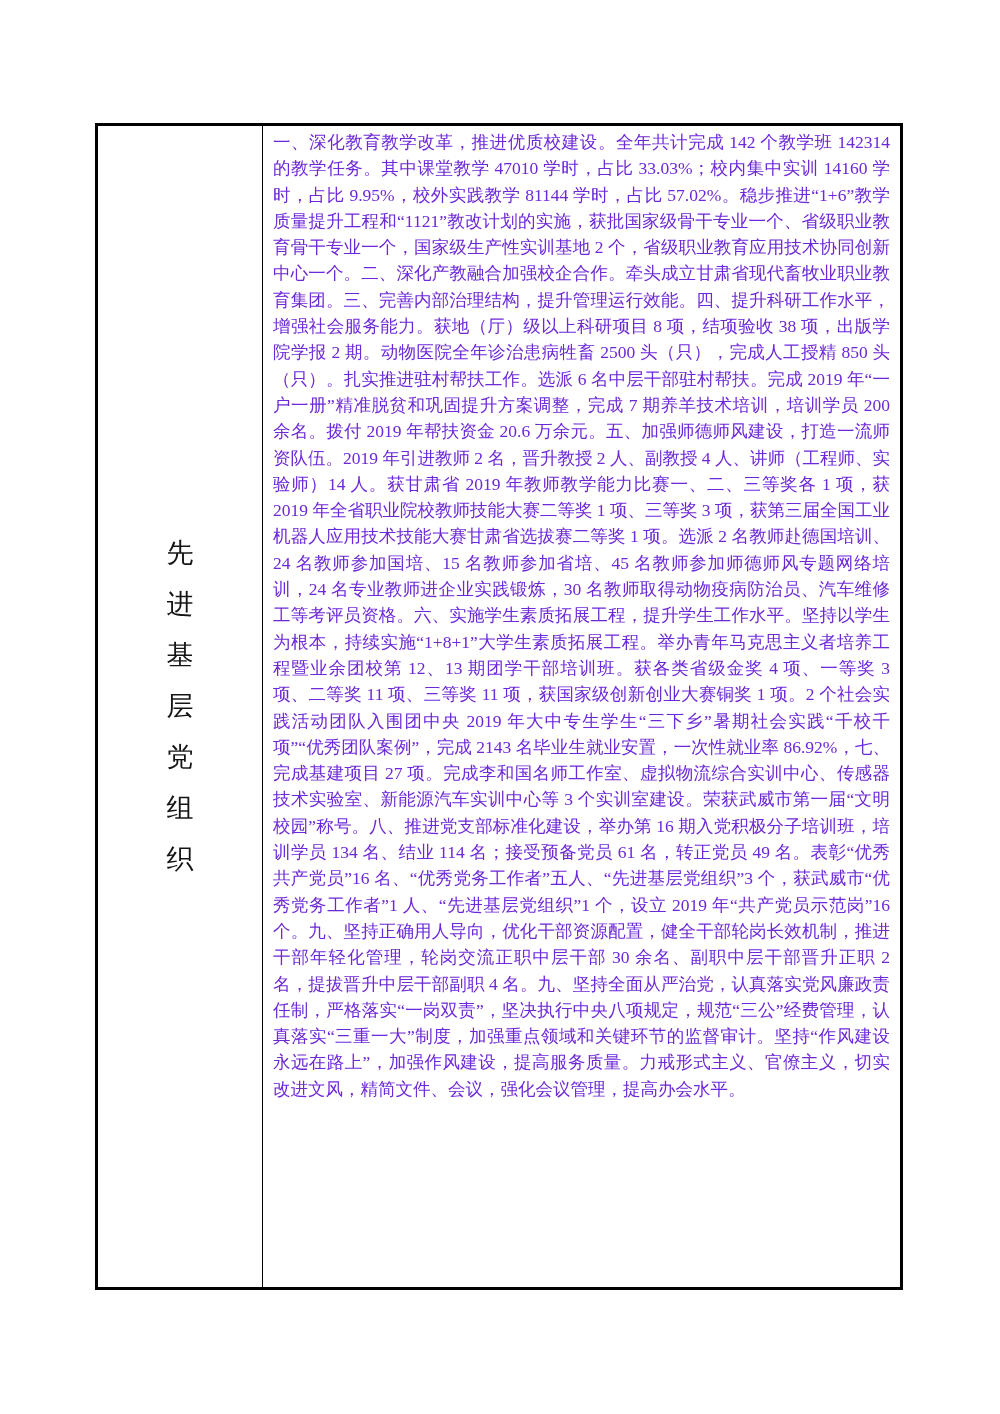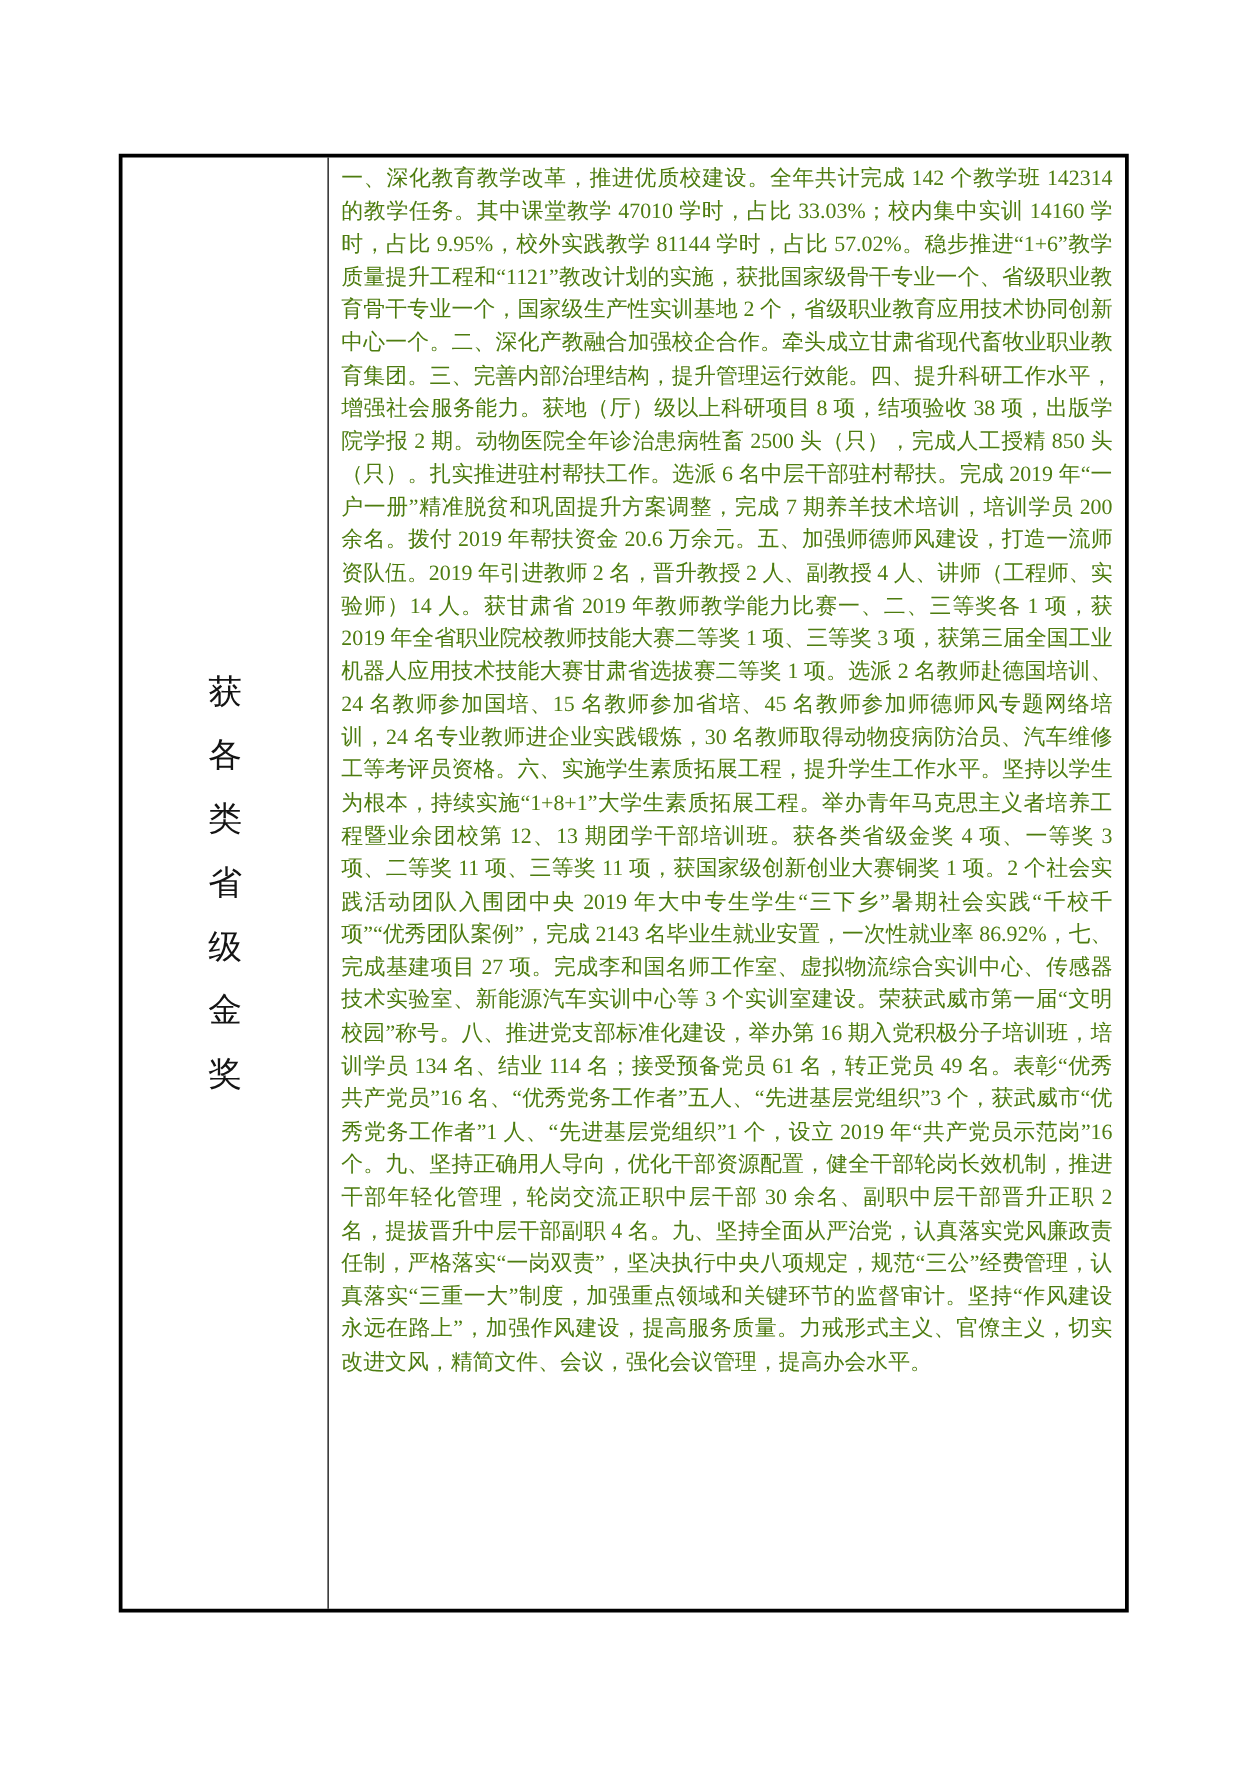--- a/index.html
+++ b/index.html
@@ -52,28 +52,28 @@
     box-sizing: border-box;
     padding: 3px 10px 0 10px;
     overflow: hidden;
   }
   .paragraph {
     margin: 0;
     font-size: 17.5px;
     line-height: 26.3px;
     text-align: justify;
     text-justify: inter-character;
-    color: #4d7c0f;
+    color: #6d28d9;
   }
 </style>
 </head>
 <body>
 
 <div class="page">
   <div class="doc-table">
     <div class="label-cell">
-      <div class="vertical-label">获各类省级金奖</div>
+      <div class="vertical-label">先进基层党组织</div>
     </div>
     <div class="content-cell">
       <p class="paragraph">一、深化教育教学改革，推进优质校建设。全年共计完成 142 个教学班 142314 的教学任务。其中课堂教学 47010 学时，占比 33.03%；校内集中实训 14160 学时，占比 9.95%，校外实践教学 81144 学时，占比 57.02%。稳步推进“1+6”教学质量提升工程和“1121”教改计划的实施，获批国家级骨干专业一个、省级职业教育骨干专业一个，国家级生产性实训基地 2 个，省级职业教育应用技术协同创新中心一个。二、深化产教融合加强校企合作。牵头成立甘肃省现代畜牧业职业教育集团。三、完善内部治理结构，提升管理运行效能。四、提升科研工作水平，增强社会服务能力。获地（厅）级以上科研项目 8 项，结项验收 38 项，出版学院学报 2 期。动物医院全年诊治患病牲畜 2500 头（只），完成人工授精 850 头（只）。扎实推进驻村帮扶工作。选派 6 名中层干部驻村帮扶。完成 2019 年“一户一册”精准脱贫和巩固提升方案调整，完成 7 期养羊技术培训，培训学员 200 余名。拨付 2019 年帮扶资金 20.6 万余元。五、加强师德师风建设，打造一流师资队伍。2019 年引进教师 2 名，晋升教授 2 人、副教授 4 人、讲师（工程师、实验师）14 人。获甘肃省 2019 年教师教学能力比赛一、二、三等奖各 1 项，获 2019 年全省职业院校教师技能大赛二等奖 1 项、三等奖 3 项，获第三届全国工业机器人应用技术技能大赛甘肃省选拔赛二等奖 1 项。选派 2 名教师赴德国培训、24 名教师参加国培、15 名教师参加省培、45 名教师参加师德师风专题网络培训，24 名专业教师进企业实践锻炼，30 名教师取得动物疫病防治员、汽车维修工等考评员资格。六、实施学生素质拓展工程，提升学生工作水平。坚持以学生为根本，持续实施“1+8+1”大学生素质拓展工程。举办青年马克思主义者培养工程暨业余团校第 12、13 期团学干部培训班。获各类省级金奖 4 项、一等奖 3 项、二等奖 11 项、三等奖 11 项，获国家级创新创业大赛铜奖 1 项。2 个社会实践活动团队入围团中央 2019 年大中专生学生“三下乡”暑期社会实践“千校千项”“优秀团队案例”，完成 2143 名毕业生就业安置，一次性就业率 86.92%，七、完成基建项目 27 项。完成李和国名师工作室、虚拟物流综合实训中心、传感器技术实验室、新能源汽车实训中心等 3 个实训室建设。荣获武威市第一届“文明校园”称号。八、推进党支部标准化建设，举办第 16 期入党积极分子培训班，培训学员 134 名、结业 114 名；接受预备党员 61 名，转正党员 49 名。表彰“优秀共产党员”16 名、“优秀党务工作者”五人、“先进基层党组织”3 个，获武威市“优秀党务工作者”1 人、“先进基层党组织”1 个，设立 2019 年“共产党员示范岗”16 个。九、坚持正确用人导向，优化干部资源配置，健全干部轮岗长效机制，推进干部年轻化管理，轮岗交流正职中层干部 30 余名、副职中层干部晋升正职 2 名，提拔晋升中层干部副职 4 名。九、坚持全面从严治党，认真落实党风廉政责任制，严格落实“一岗双责”，坚决执行中央八项规定，规范“三公”经费管理，认真落实“三重一大”制度，加强重点领域和关键环节的监督审计。坚持“作风建设永远在路上”，加强作风建设，提高服务质量。力戒形式主义、官僚主义，切实改进文风，精简文件、会议，强化会议管理，提高办会水平。</p>
     </div>
   </div>
 </div>
 
 </body></html>

